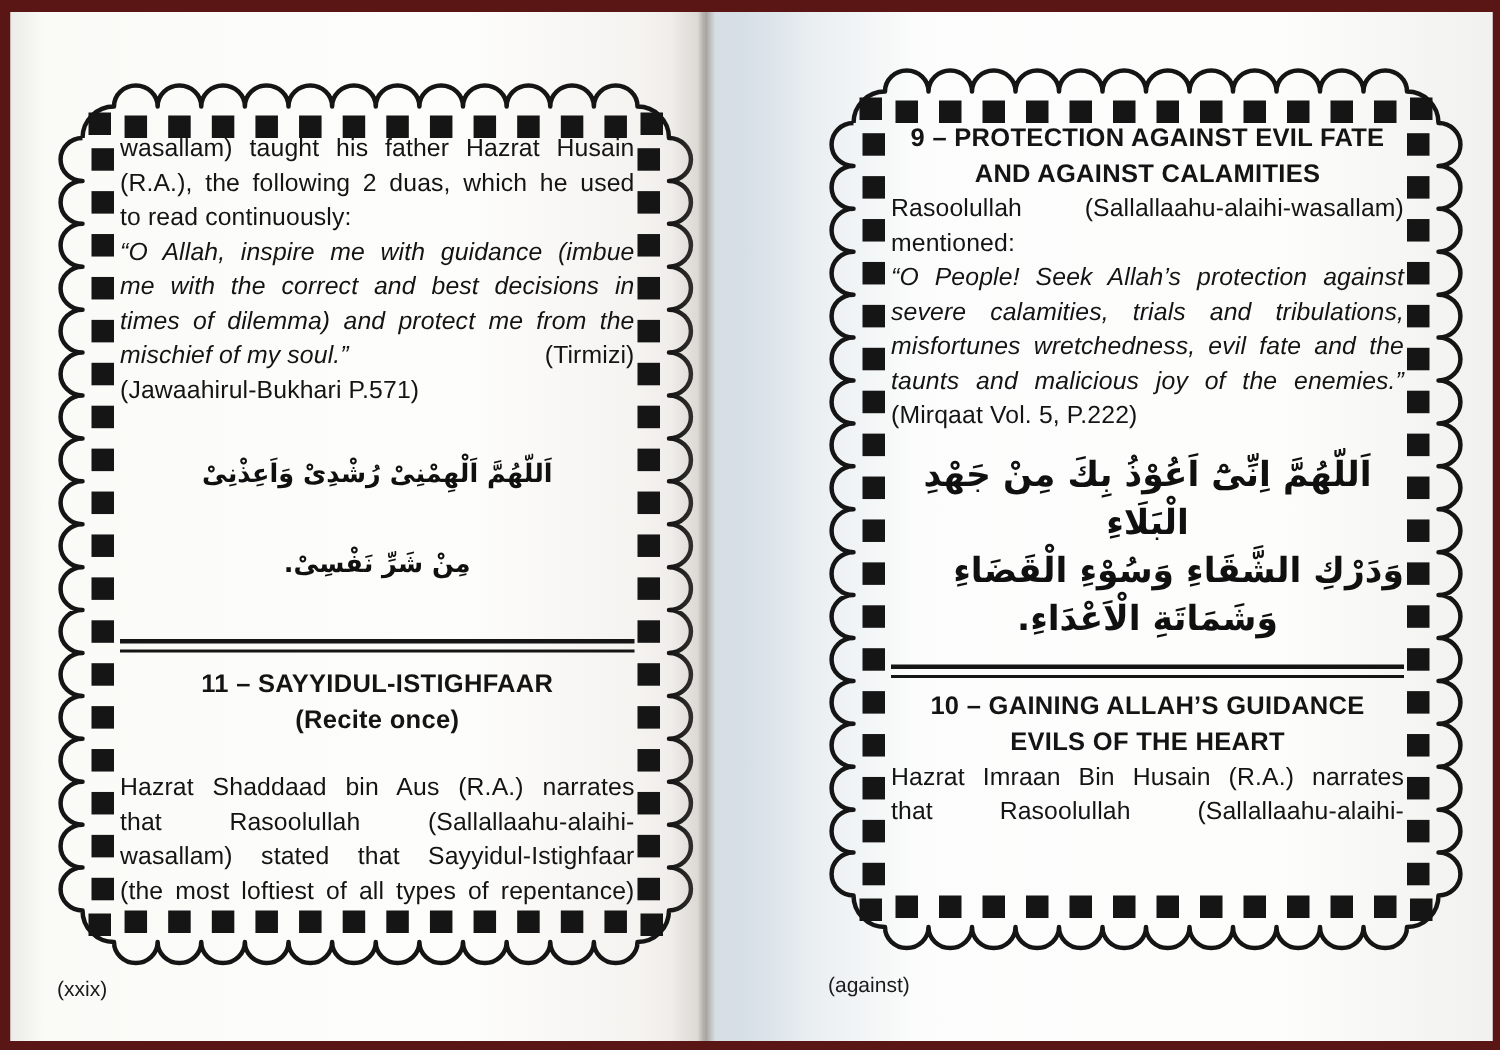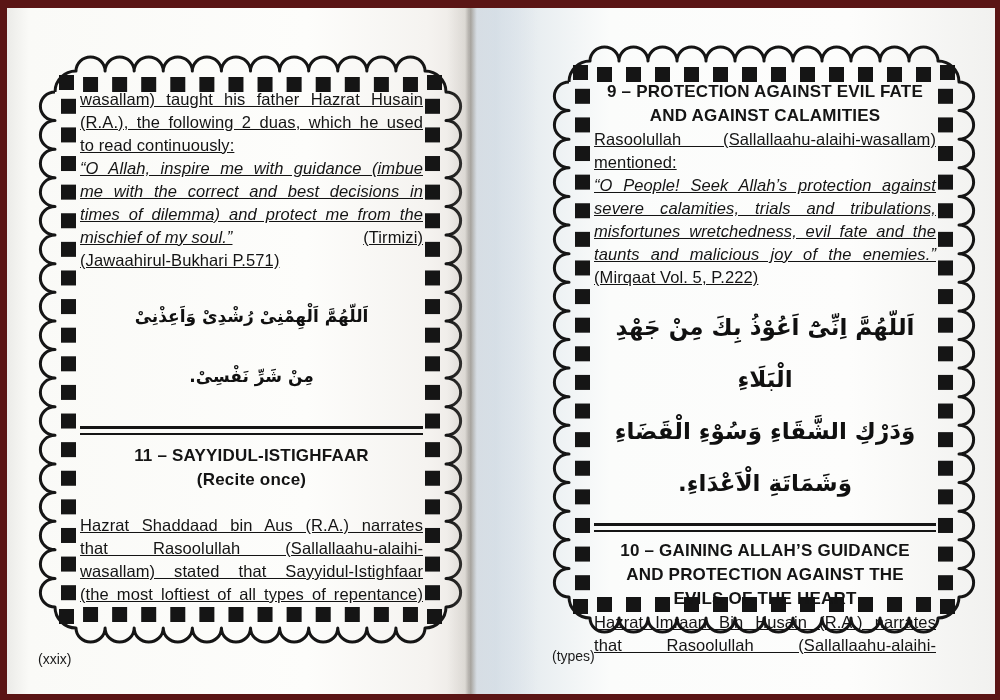--- a/index.html
+++ b/index.html
@@ -29,34 +29,34 @@
       rgba(200,210,220,0.55) 30px,
       rgba(214,223,231,0.40) 55px,
       rgba(235,240,244,0) 100%);
   }
   .frame{position:absolute;}
   .frame svg{display:block;}
   .content{position:absolute;inset:0;}
   .c-left{padding:34px 40px 0 42px;}
   .c-right{padding:36px 40px 0 42px;}
 
-  .ln{font-size:16.5px;line-height:23px;font-weight:500;letter-spacing:.1px;text-decoration:underline;}
+  .ln{font-size:16.5px;line-height:23px;font-weight:500;letter-spacing:.1px;}
   .just{text-align:justify;text-align-last:justify;}
   .it{font-style:italic;}
   .right{text-align:left;}
   .qrow{display:flex;justify-content:space-between;align-items:flex-end;}
 
   .hd{font-weight:700;font-size:17px;line-height:24px;text-align:center;letter-spacing:.2px;}
 
   .ar{
     font-family:"DejaVu Sans",sans-serif;direction:rtl;text-align:center;
     font-weight:700;color:#101010;
   }
   .ar-left{font-size:17px;line-height:60px;margin-top:14px;}
-  .ar-right{font-size:23px;line-height:52px;margin-top:12px;}
+  .ar-right{font-size:23px;line-height:32px;margin-top:12px;}
 
   .rule{border-top:3px solid #151515;border-bottom:2px solid #151515;height:4px;}
   .rule-left{margin-top:20px;margin-bottom:9px;}
   .rule-right{margin-top:14px;margin-bottom:7px;}
   .spacer-m{height:22px;}
 
   .pageno{
     position:absolute;font-size:14px;font-weight:500;color:#1a1a1a;
   }
 </style>
@@ -234,27 +234,26 @@
         <div class="hd">9 – PROTECTION AGAINST EVIL FATE</div>
         <div class="hd">AND AGAINST CALAMITIES</div>
         <div class="ln just">Rasoolullah (Sallallaahu-alaihi-wasallam)</div>
         <div class="ln">mentioned:</div>
         <div class="ln it just">“O People!  Seek Allah’s protection against</div>
         <div class="ln it just">severe calamities, trials and tribulations,</div>
         <div class="ln it just">misfortunes wretchedness, evil fate and the</div>
         <div class="ln it just">taunts and malicious joy of the enemies.”</div>
         <div class="ln right">(Mirqaat Vol. 5, P.222)</div>
         <div class="ar ar-right">اَللّهُمَّ اِنِّىْٓ اَعُوْذُ بِكَ مِنْ جَهْدِ الْبَلَاءِ</div>
-        <div class="ar ar-right" style="margin-top:0;">وَدَرْكِ الشَّقَاءِ وَسُوْءِ الْقَضَاءِ</div>
+        <div class="ar ar-right" style="margin-top:0;text-align:right;">وَدَرْكِ الشَّقَاءِ وَسُوْءِ الْقَضَاءِ</div>
         <div class="ar ar-right" style="margin-top:0;">وَشَمَاتَةِ الْاَعْدَاءِ.</div>
         <div class="rule rule-right"></div>
         <div class="hd">10 – GAINING ALLAH’S GUIDANCE</div>
-        <div class="hd">AND PROTECTION AGAINST THE</div>
         <div class="hd">EVILS OF THE HEART</div>
         <div class="ln just">Hazrat Imraan Bin Husain (R.A.)  narrates</div>
         <div class="ln just">that Rasoolullah (Sallallaahu-alaihi-</div>
       </div>
     </div>
-    <div class="pageno" style="left:82px;top:640px;width:424px;">(types)</div>
+    <div class="pageno" style="left:82px;top:640px;width:424px;">(against)</div>
   </div>
 
   <div class="gutter"></div>
 </div>
 
 </body></html>

